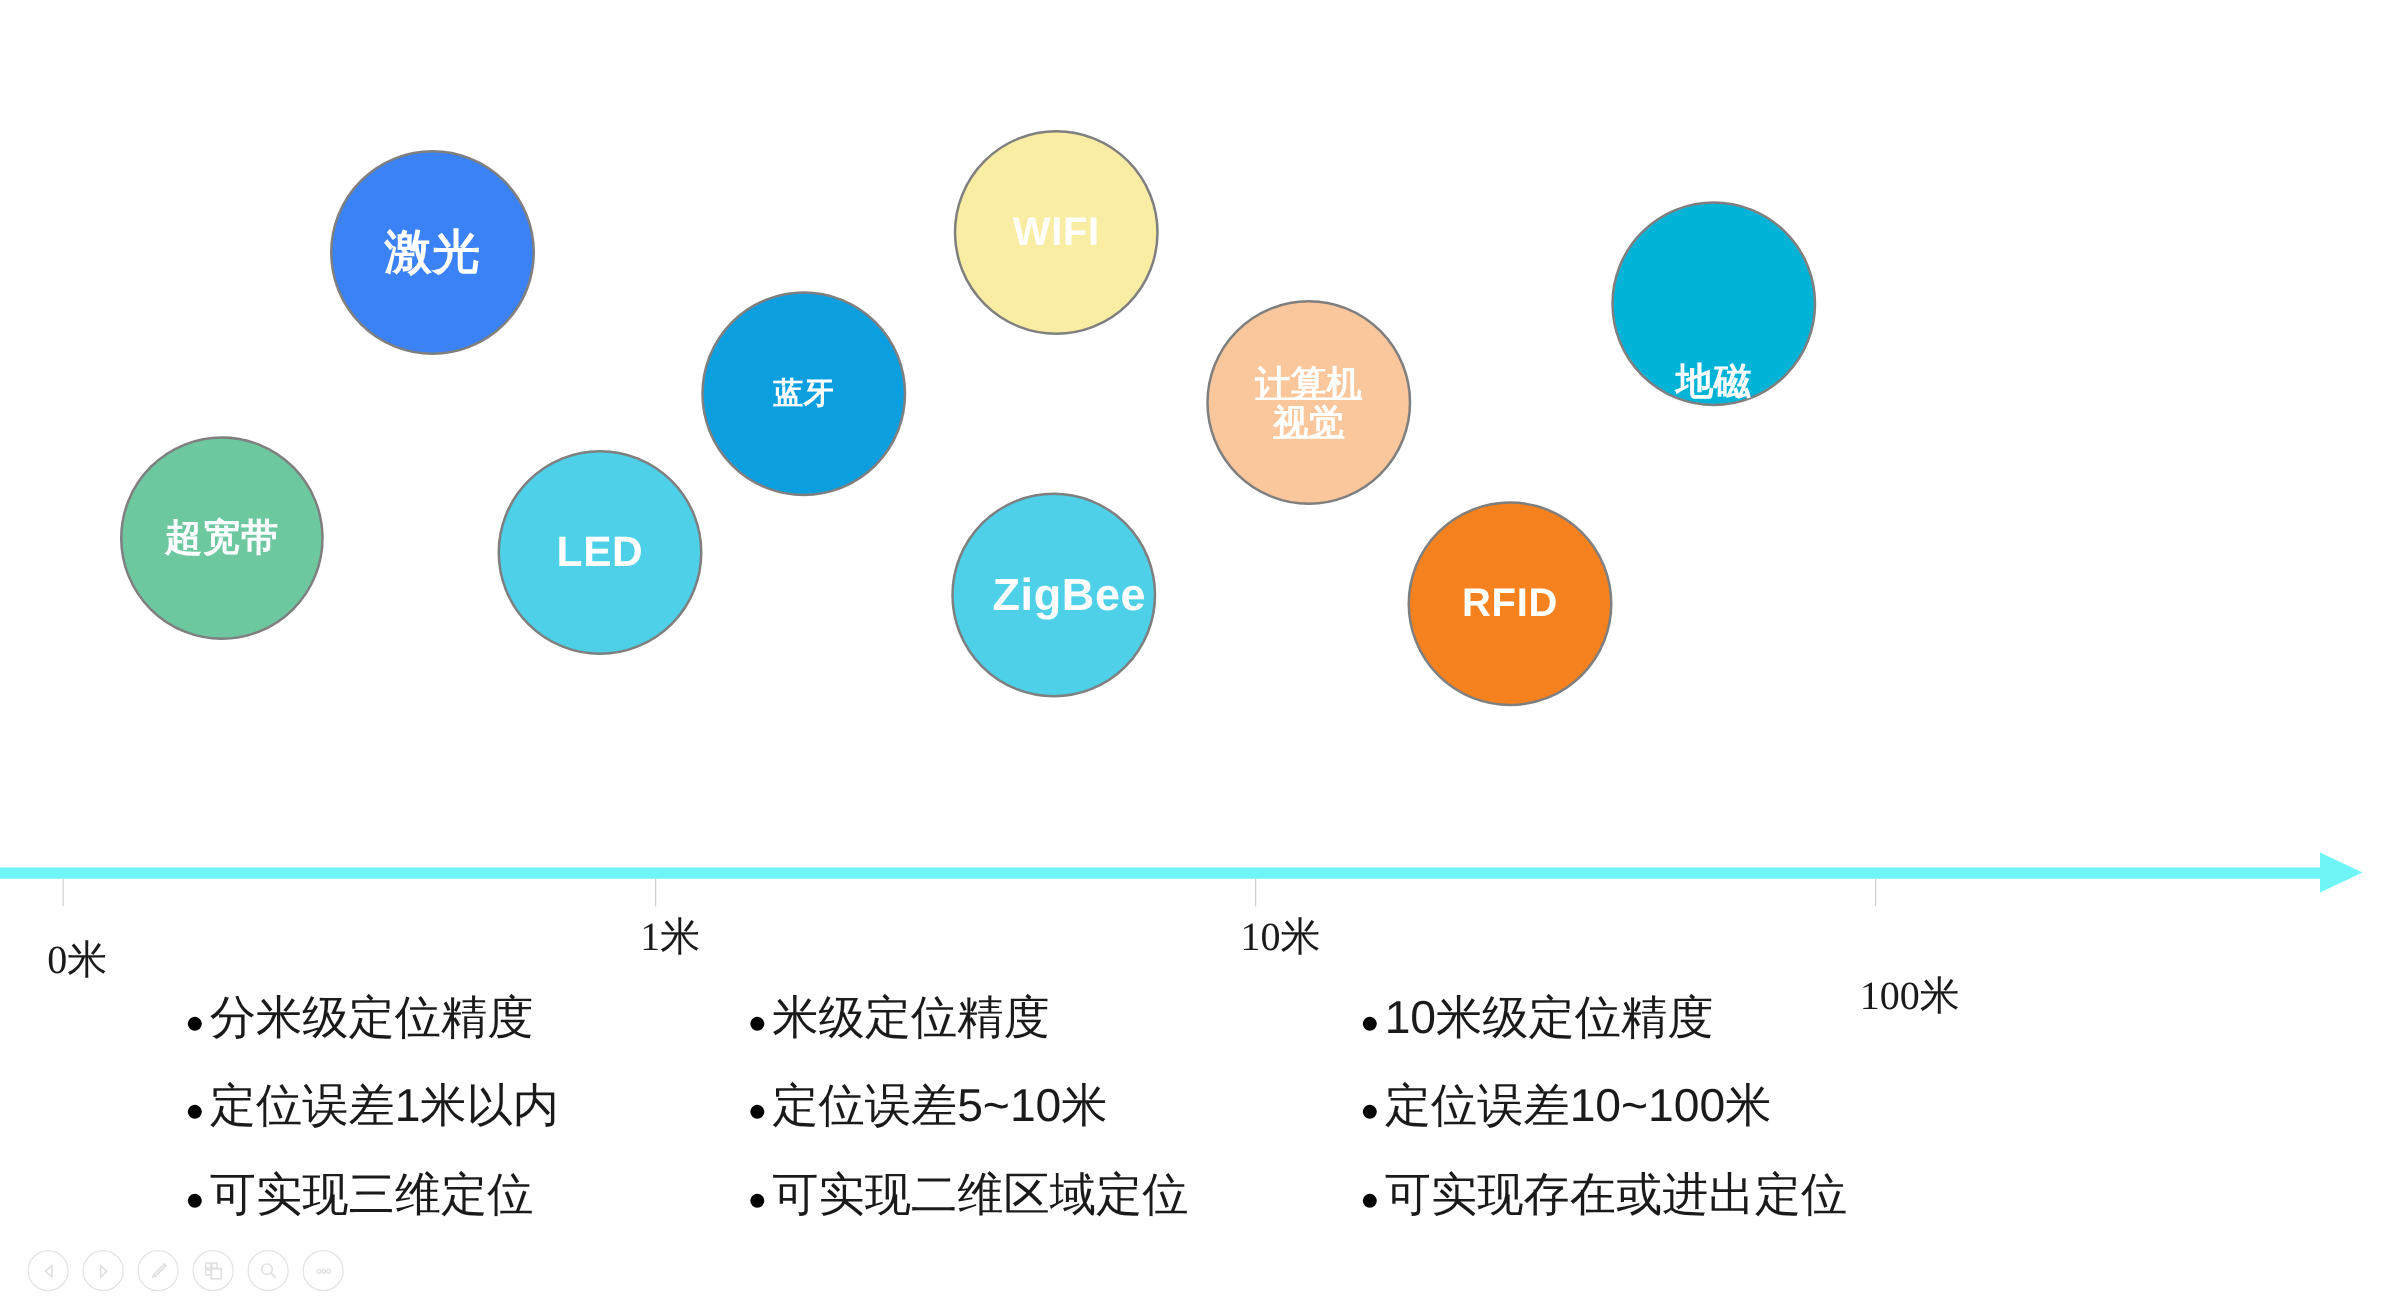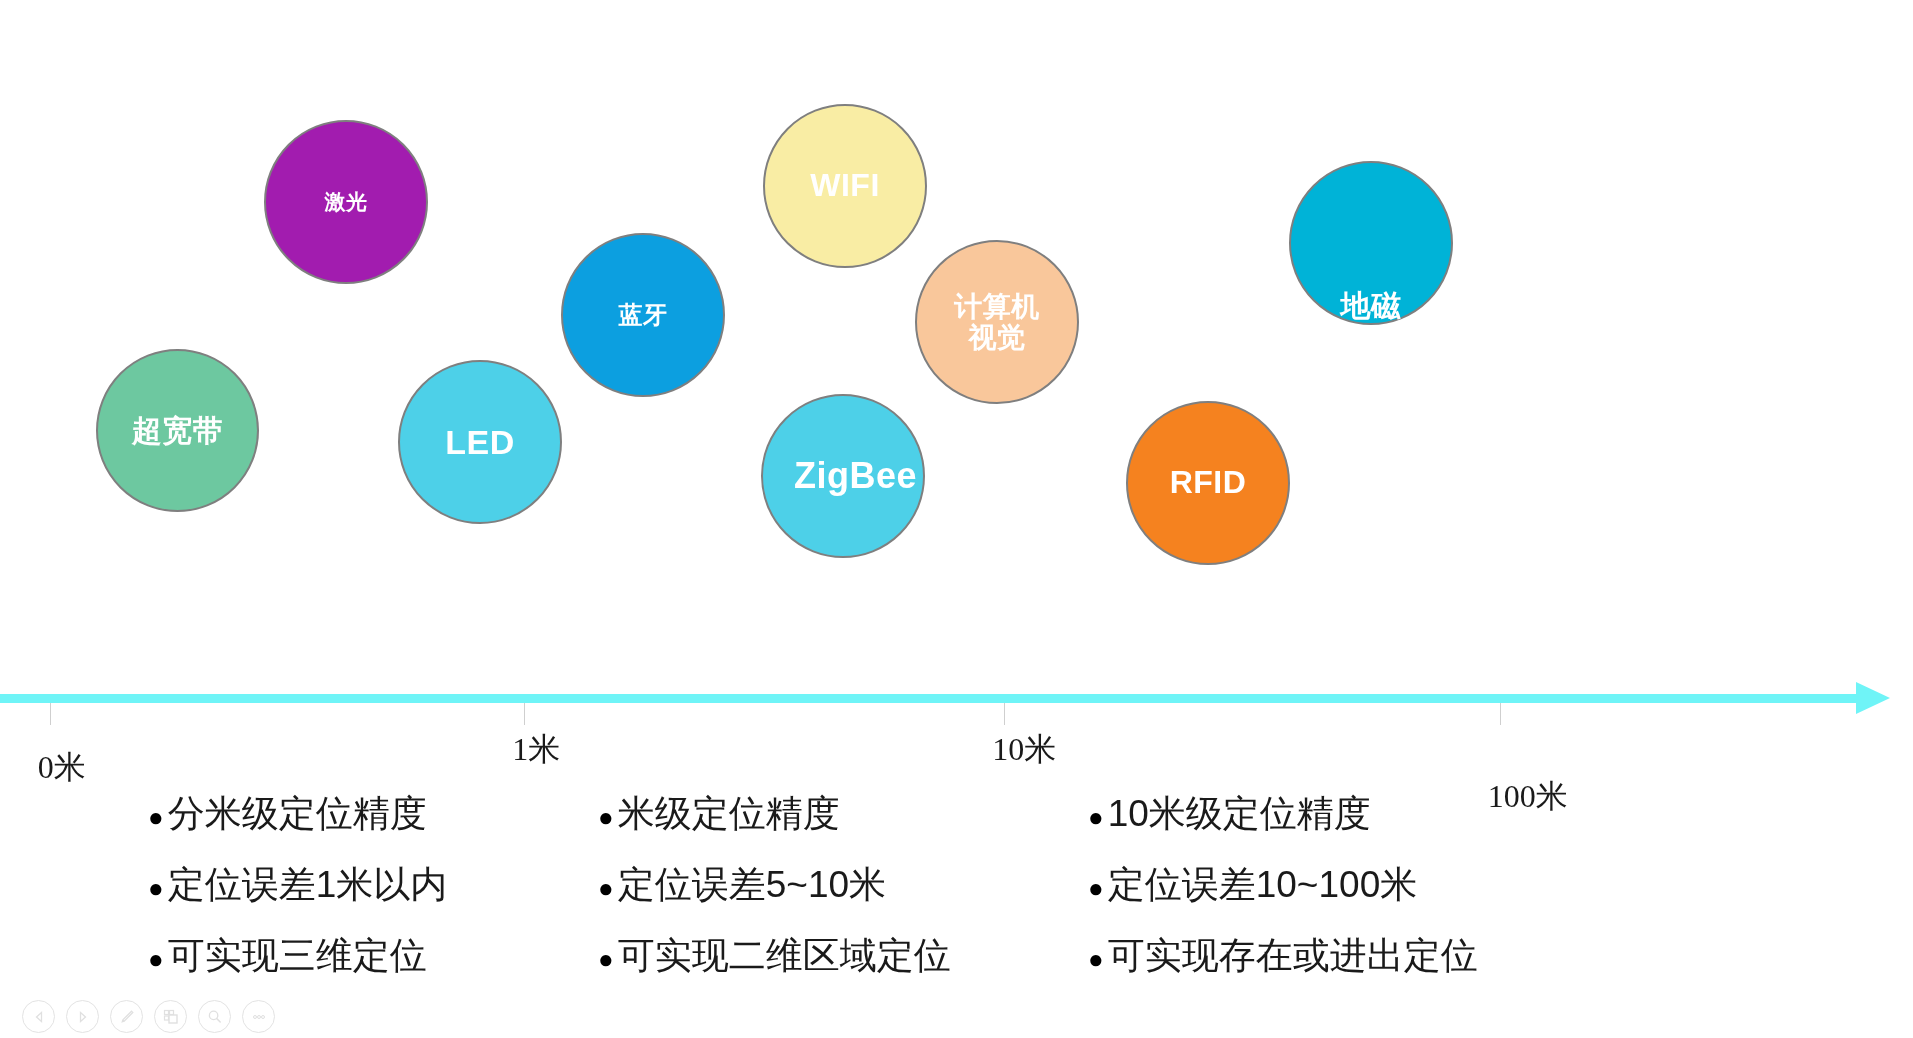--- a/index.html
+++ b/index.html
@@ -123,36 +123,36 @@
 </style>
 </head>
 <body>
 
 <div id="slide">
 
   <div id="bubbles-layer">
       <div class="bubble" style="left: 96px; top: 349px; width: 163px; height: 163px; background: rgb(109, 200, 160); border-color: rgb(127, 127, 127); font-size: 30px;">
         <span class="label">超宽带</span>
       </div>
-      <div class="bubble" style="left: 264px; top: 120px; width: 164px; height: 164px; background: #a21caf; border-color: rgb(127, 127, 127); font-size: 21px;">
+      <div class="bubble" style="left: 264px; top: 120px; width: 164px; height: 164px; background: #3b82f6; border-color: rgb(127, 127, 127); font-size: 38px;">
         <span class="label">激光</span>
       </div>
       <div class="bubble" style="left: 398px; top: 360px; width: 164px; height: 164px; background: rgb(77, 208, 232); border-color: rgb(127, 127, 127); font-size: 34px;">
         <span class="label">LED</span>
       </div>
       <div class="bubble" style="left: 561px; top: 233px; width: 164px; height: 164px; background: rgb(12, 159, 224); border-color: rgb(127, 127, 127); font-size: 24px;">
         <span class="label">蓝牙</span>
       </div>
       <div class="bubble" style="left: 761px; top: 394px; width: 164px; height: 164px; background: rgb(77, 208, 232); border-color: rgb(127, 127, 127); font-size: 36px; justify-content: flex-end;">
         <span class="label">ZigBee</span>
       </div>
       <div class="bubble" style="left: 763px; top: 104px; width: 164px; height: 164px; background: rgb(249, 237, 164); border-color: rgb(127, 127, 127); font-size: 32px;">
         <span class="label">WIFI</span>
       </div>
-      <div class="bubble" style="left: 915px; top: 240px; width: 164px; height: 164px; background: rgb(249, 199, 155); border-color: rgb(127, 127, 127); font-size: 28px;">
+      <div class="bubble" style="left: 965px; top: 240px; width: 164px; height: 164px; background: rgb(249, 199, 155); border-color: rgb(127, 127, 127); font-size: 28px; text-decoration: underline;">
         <span class="label">计算机
 视觉</span>
       </div>
       <div class="bubble" style="left: 1126px; top: 401px; width: 164px; height: 164px; background: rgb(245, 130, 31); border-color: rgb(127, 127, 127); font-size: 32px;">
         <span class="label">RFID</span>
       </div>
       <div class="bubble" style="left: 1289px; top: 161px; width: 164px; height: 164px; background: rgb(0, 179, 215); border-color: rgb(127, 127, 127); font-size: 30px; align-items: flex-end;">
         <span class="label">地磁</span>
       </div>
     </div>

